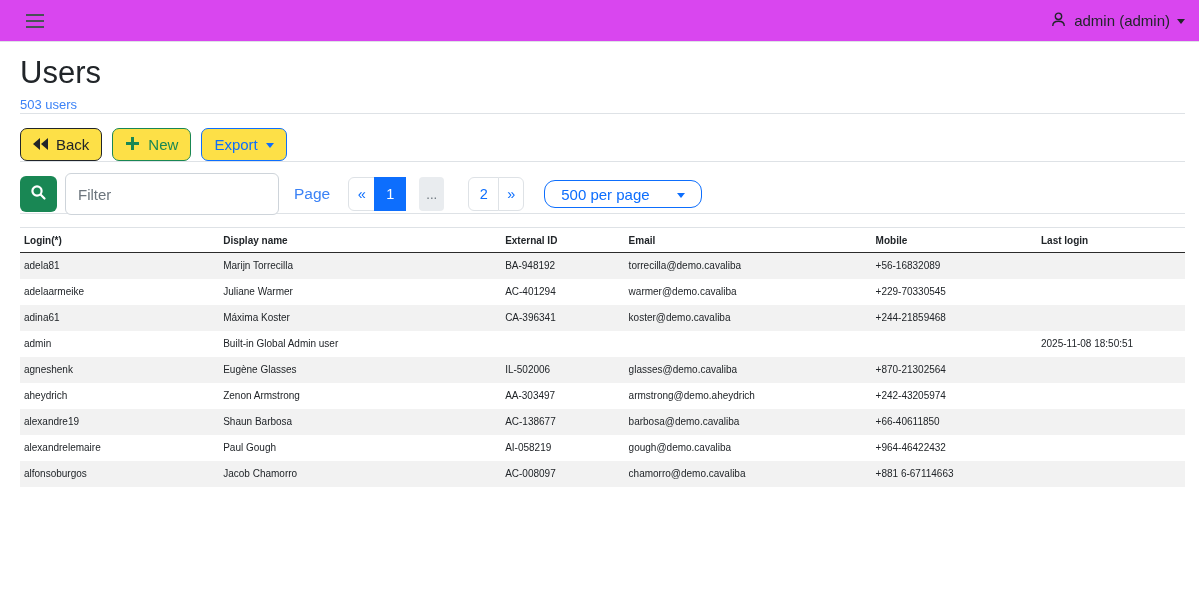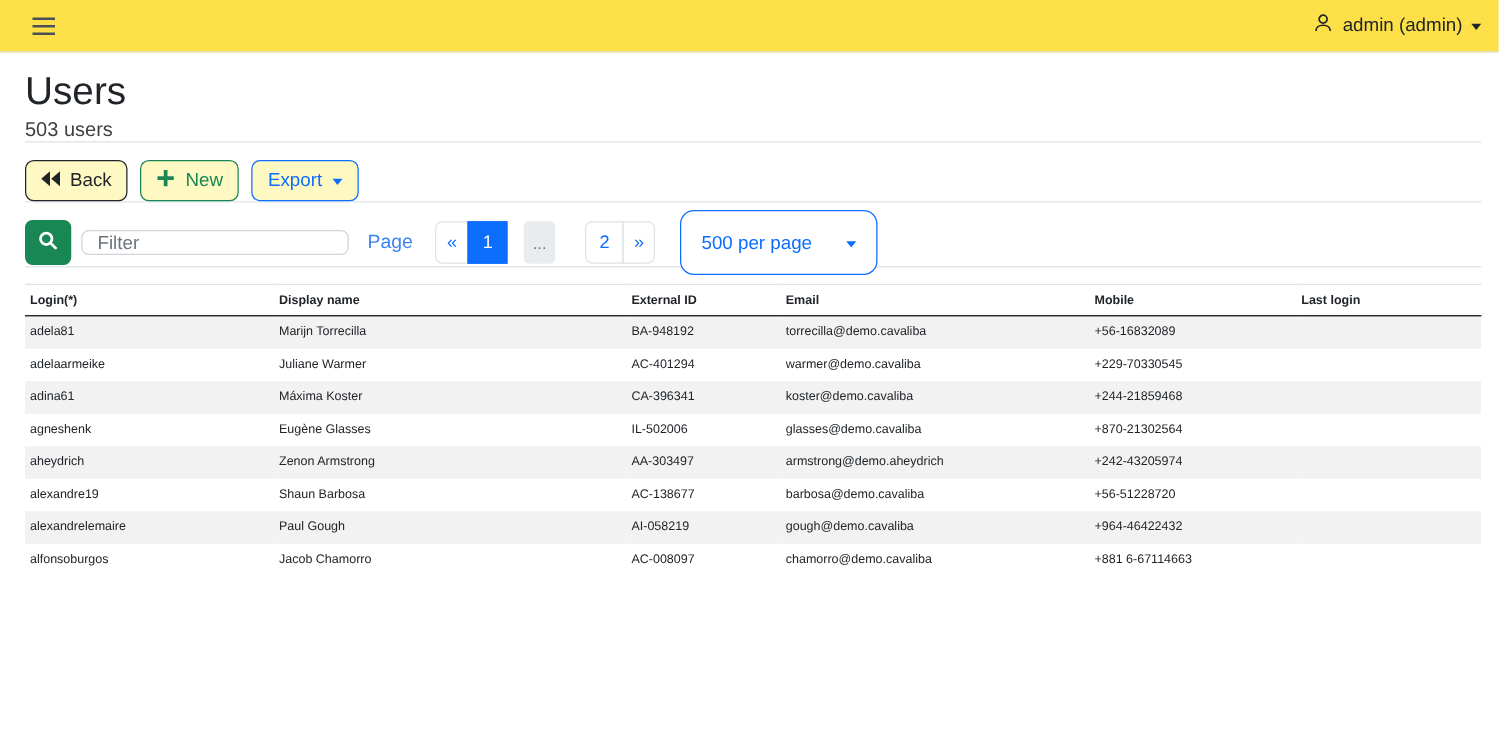--- a/index.html
+++ b/index.html
@@ -11,21 +11,21 @@
   }
 
   
   .topbar {
     height: 42px;
     display: flex;
     align-items: center;
     justify-content: space-between;
     padding: 0 14px 0 24px;
     border-bottom: 1px solid #dee2e6;
-    background: #fde047;
+    background: #d946ef;
   }
   .hamburger {
     background: none; border: none; cursor: pointer;
     display: flex; flex-direction: column; gap: 4px; padding: 2px;
   }
   .hamburger span { display: block; width: 18px; height: 2px; background: #495057; }
   .user-menu {
     display: flex; align-items: center; gap: 7px;
     font-size: 15px; color: #212529; cursor: pointer;
     background: none; border: none;
@@ -35,47 +35,47 @@
     display: inline-block; width: 0; height: 0;
     border-left: 4.5px solid transparent;
     border-right: 4.5px solid transparent;
     border-top: 5px solid currentColor;
     margin-top: 2px;
   }
 
   
   .main { padding: 0 14px 0 20px; }
   h2.page-title { font-size: 31px; font-weight: 500; line-height: 38px; margin-top: 12px; color: #212529; }
-  .subtitle { font-size: 16px; color: #404040; margin-top: 5px; line-height: 16px; }
+  .subtitle { font-size: 13px; color: #3b82f6; margin-top: 5px; line-height: 16px; }
   hr.divider { border: none; border-top: 1px solid #dee2e6; margin: 0; }
   .hr1 { margin-top: 17px; }
   .hr2 { margin-top: 14px; }
   .hr3 { margin-top: 26px; }
 
   
   .toolbar { margin-top: 14px; display: flex; gap: 10px; }
   .btn {
     display: inline-flex; align-items: center; gap: 8px;
     height: 33px; padding: 0 12px;
-    background: #fef9c3; border-radius: 7px;
+    background: #fde047; border-radius: 7px;
     font-size: 15px; font-family: inherit; cursor: pointer;
   }
   .btn-back { border: 1px solid #212529; color: #212529; }
   .btn-new { border: 1px solid #198754; color: #198754; }
   .btn-export { border: 1px solid #0d6efd; color: #0d6efd; }
 
   
   .filter-row { margin-top: 13px; display: flex; align-items: center; height: 38px; }
   .search-btn {
     width: 37px; height: 36px; border: none; border-radius: 6px;
     background: #198754; cursor: pointer;
     display: flex; align-items: center; justify-content: center;
   }
   .filter-input {
-    margin-left: 8px; width: 214px; height: 20px;
+    margin-left: 8px; width: 214px; height: 42px;
     border: 1px solid #ced4da; border-radius: 6px;
     padding: 0 12px; font-size: 15px; color: #212529;
     font-family: inherit; outline: none;
   }
   .filter-input::placeholder { color: #6c757d; }
   .page-label { margin-left: 15px; font-size: 15.5px; color: #3b82f6; }
 
   .pagination { display: flex; align-items: center; margin-left: 18px; }
   .page-item {
     display: flex; align-items: center; justify-content: center;
@@ -87,21 +87,21 @@
   .page-active { width: 32px; background: #0d6efd; border-color: #0d6efd; color: #fff; margin-left: -1px; }
   .page-ellipsis {
     width: 25px; margin-left: 13px; margin-right: 24px;
     background: #e9ecef; border: none; border-radius: 4px;
     color: #6c757d; cursor: default; font-size: 13px;
   }
   .page-2 { width: 31px; border-radius: 6px 0 0 6px; }
   .page-next { width: 26px; margin-left: -1px; border-radius: 0 6px 6px 0; }
 
   .per-page {
-    margin-left: 20px; height: 52px; padding: 0 16px;
+    margin-left: 20px; height: 28px; padding: 0 16px;
     display: inline-flex; align-items: center; gap: 27px;
     background: #fff; border: 1.5px solid #0d6efd; border-radius: 11px;
     color: #0d6efd; font-size: 15px; font-family: inherit; cursor: pointer;
   }
 
   
   table.users {
     margin-top: 13px; width: 100%;
     border-collapse: collapse; table-layout: fixed;
     font-size: 10px;
@@ -240,41 +240,49 @@
         </tr>
         <tr>
           <td>adina61</td>
           <td>Máxima Koster</td>
           <td>CA-396341</td>
           <td>koster@demo.cavaliba</td>
           <td>+244-21859468</td>
           <td></td>
         </tr>
         <tr>
+          <td>admin</td>
+          <td>Built-in Global Admin user</td>
+          <td></td>
+          <td></td>
+          <td></td>
+          <td>2025-11-08 18:50:51</td>
+        </tr>
+        <tr>
           <td>agneshenk</td>
           <td>Eugène Glasses</td>
           <td>IL-502006</td>
           <td>glasses@demo.cavaliba</td>
           <td>+870-21302564</td>
           <td></td>
         </tr>
         <tr>
           <td>aheydrich</td>
           <td>Zenon Armstrong</td>
           <td>AA-303497</td>
           <td>armstrong@demo.aheydrich</td>
           <td>+242-43205974</td>
           <td></td>
         </tr>
         <tr>
           <td>alexandre19</td>
           <td>Shaun Barbosa</td>
           <td>AC-138677</td>
           <td>barbosa@demo.cavaliba</td>
-          <td>+56-51228720</td>
+          <td>+66-40611850</td>
           <td></td>
         </tr>
         <tr>
           <td>alexandrelemaire</td>
           <td>Paul Gough</td>
           <td>AI-058219</td>
           <td>gough@demo.cavaliba</td>
           <td>+964-46422432</td>
           <td></td>
         </tr>

